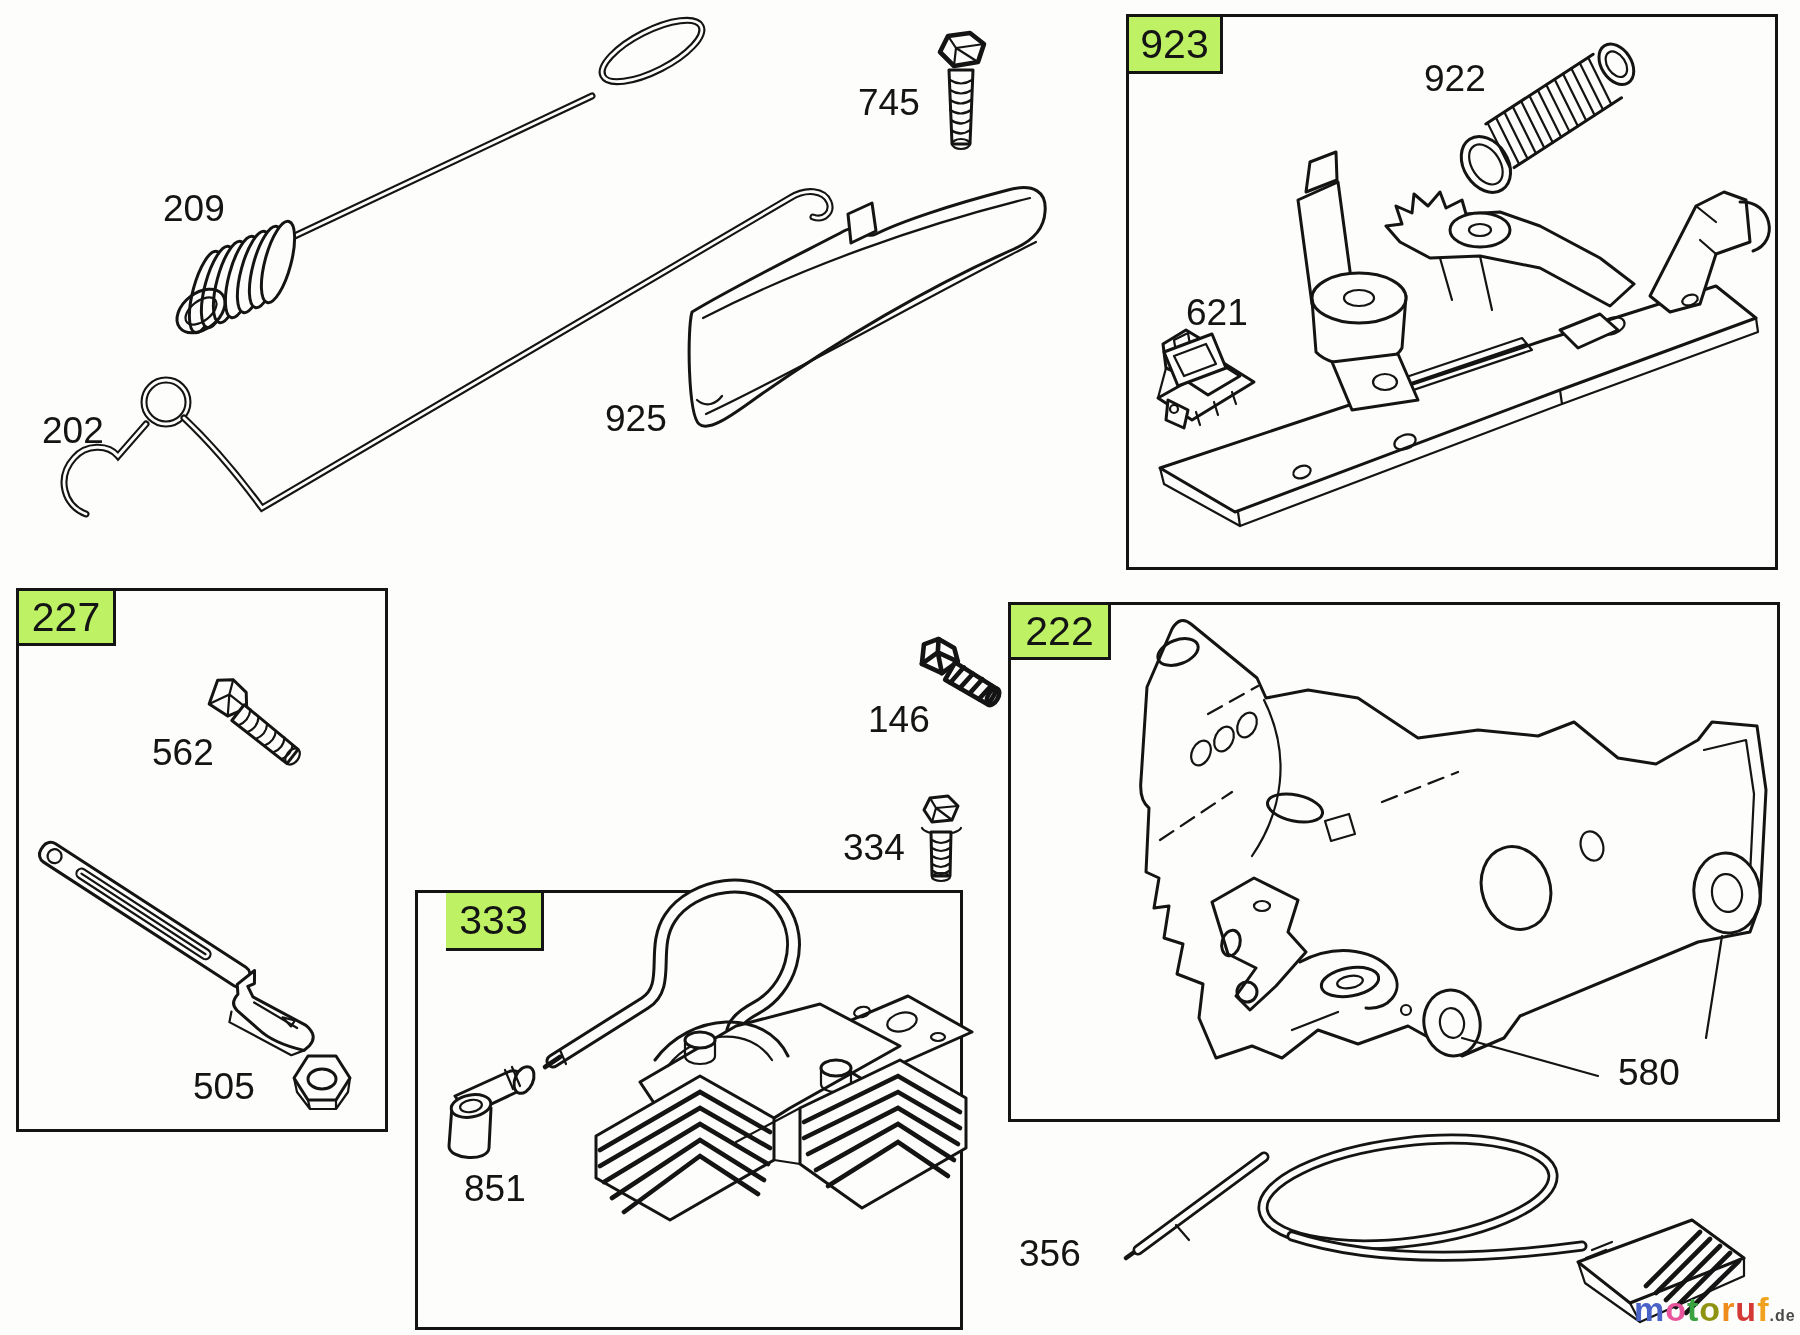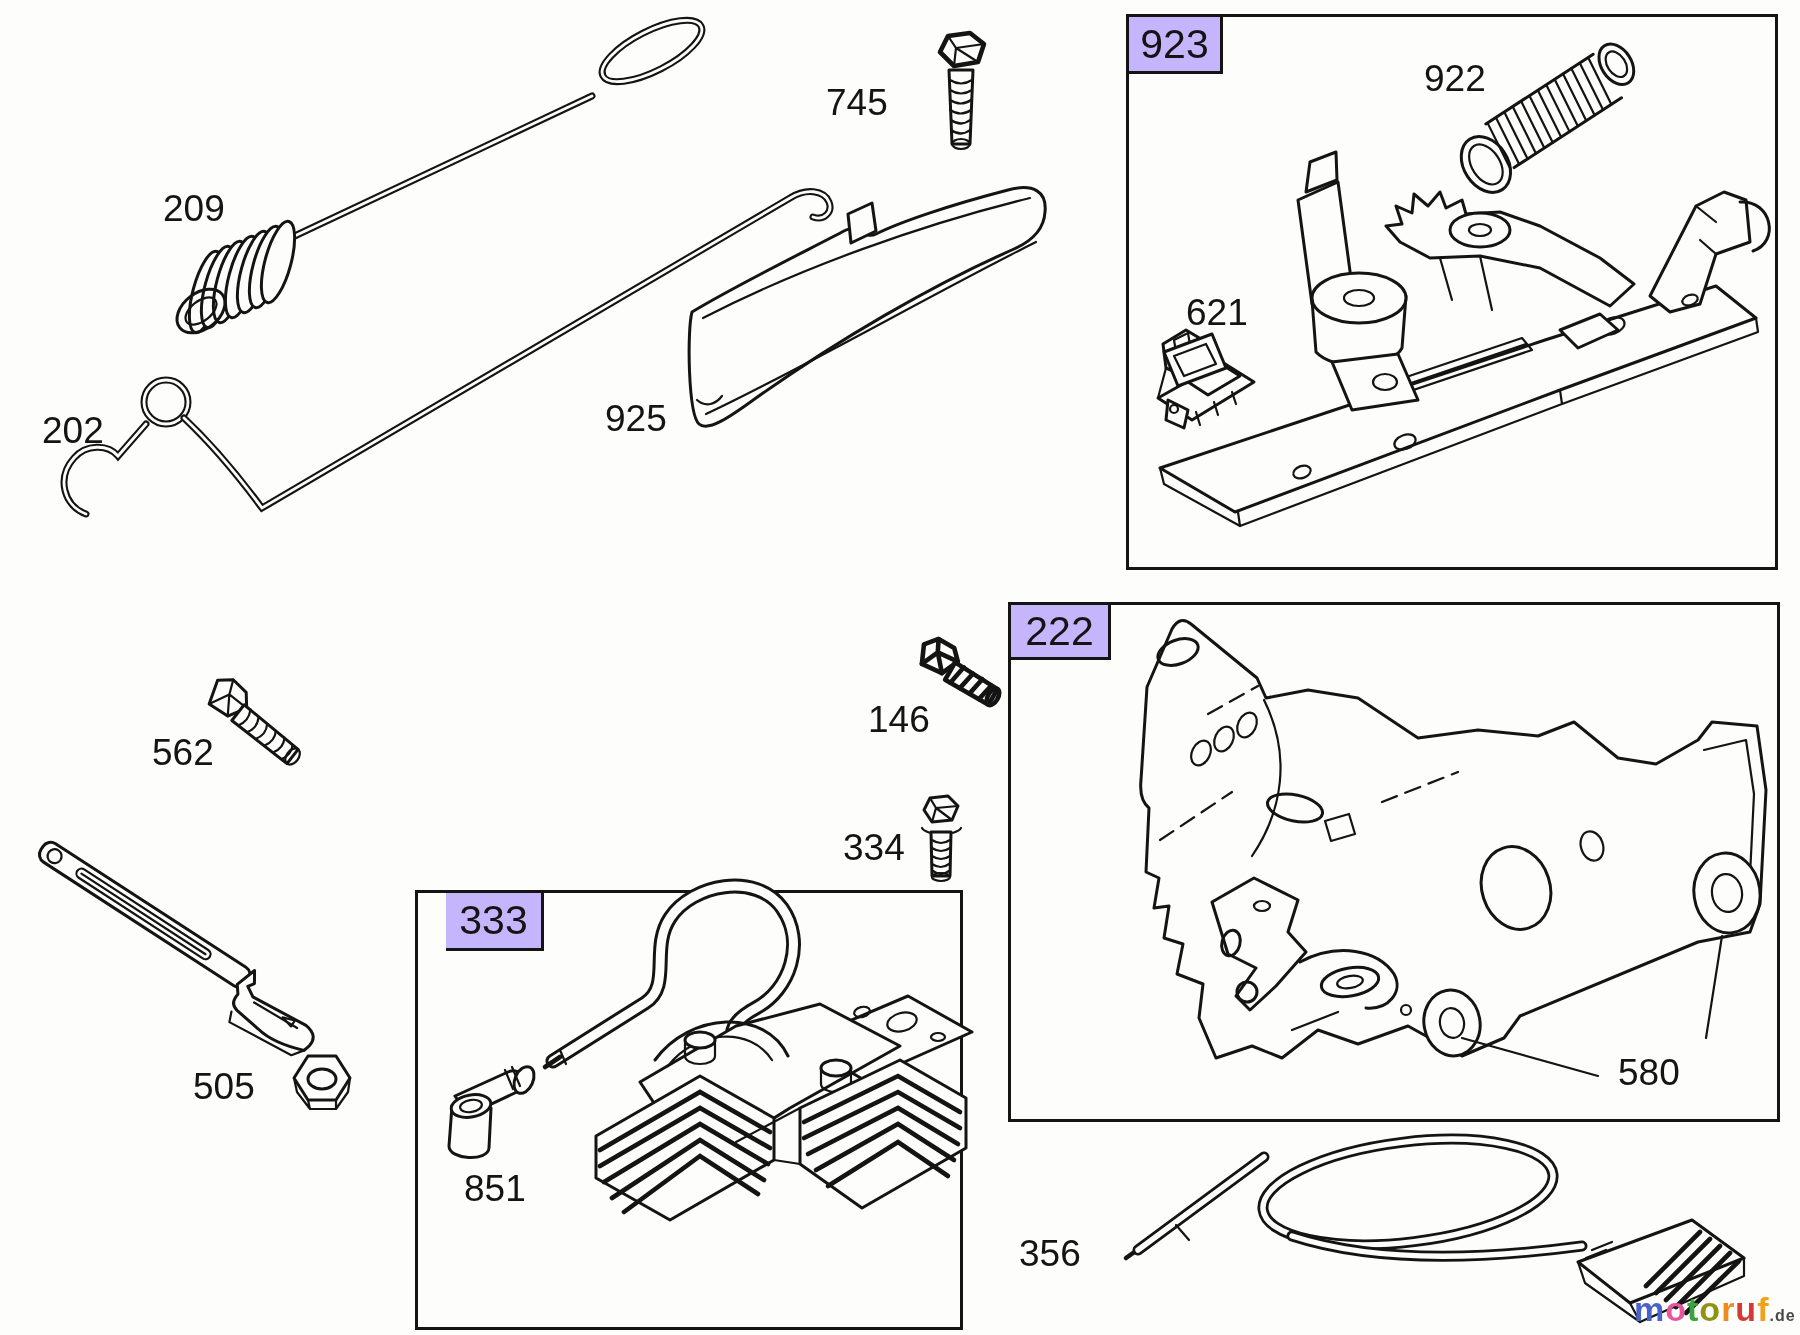--- a/index.html
+++ b/index.html
@@ -1,20 +1,20 @@
 <!DOCTYPE html>
 <html><head>
 <meta charset="utf-8">
 <style>
   html,body{margin:0;padding:0;background:#ffffff;}
   .stage{position:relative;width:1800px;height:1335px;background:#fdfdfb;overflow:hidden;
          font-family:"Liberation Sans", sans-serif;color:#141414;}
   .gbox{position:absolute;box-sizing:border-box;border:3px solid #141414;background:transparent;}
   .gbox-label{box-sizing:border-box;border-right:3px solid #141414;border-bottom:3px solid #141414;
-         display:flex;align-items:center;justify-content:center;font-size:41px;color:#141414;background:#c4b5fd;}
+         display:flex;align-items:center;justify-content:center;font-size:41px;color:#141414;background:#bef264;}
   .plabel{position:absolute;font-size:37px;line-height:1.05;color:#141414;white-space:nowrap;}
   svg.art{position:absolute;left:0;top:0;pointer-events:none;}
   .ln{fill:none;stroke:#141414;stroke-width:3;stroke-linejoin:round;stroke-linecap:round;}
   .ln2{fill:none;stroke:#141414;stroke-width:2.2;stroke-linejoin:round;stroke-linecap:round;}
   .lnW{fill:#fdfdfb;stroke:#141414;stroke-width:3;stroke-linejoin:round;}
   .lnWb{fill:#fdfdfb;stroke:#141414;stroke-width:4.6;stroke-linejoin:round;}
   .blk{fill:none;stroke:#141414;stroke-width:4.6;stroke-linecap:round;}
   .dash{stroke-dasharray:16 9;}
   .tube-o{fill:none;stroke:#141414;stroke-width:7;stroke-linecap:round;}
   .tube-i{fill:none;stroke:#fdfdfb;stroke-width:2.8;stroke-linecap:round;}
@@ -27,20 +27,25 @@
   .watermark .suffix{font-size:16px;font-weight:bold;}
 </style>
 </head>
 <body>
 
 <div class="stage">
 
   <div class="gbox" style="left:1126px;top:14px;width:652px;height:556px;">
     <div class="gbox-label" style="width:94px;height:57px;">
       <span>923</span>
+    </div>
+  </div>
+  <div class="gbox" style="left:16px;top:588px;width:372px;height:544px;">
+    <div class="gbox-label" style="width:97px;height:55px;">
+      <span>227</span>
     </div>
   </div>
   <div class="gbox" style="left:415px;top:890px;width:548px;height:440px;padding-left:28px;">
     <div class="gbox-label" style="width:98px;height:58px;">
       <span>333</span>
     </div>
   </div>
   <div class="gbox" style="left:1008px;top:602px;width:772px;height:520px;">
     <div class="gbox-label" style="width:100px;height:55px;">
       <span>222</span>
@@ -267,21 +272,21 @@
     <g>
       <path class="lnW" d="M 1578 1262 L 1692 1220 L 1744 1258 L 1630 1303 Z"></path>
       <path class="ln2" d="M 1578 1262 L 1585 1283 L 1640 1322 L 1630 1303 M 1640 1322 L 1744 1276 L 1744 1258"></path>
       <path class="blk" d="M 1700 1232 L 1646 1286 M 1710 1239 L 1656 1293 M 1720 1246 L 1666 1300 M 1730 1253 L 1676 1307 M 1739 1261 L 1686 1313"></path>
       <path class="ln2" d="M 1592 1250 L 1612 1242 M 1586 1258 L 1606 1250"></path>
     </g>
   </svg>
 
   <div class="plabel" style="left:163px;top:190px;">209</div>
   <div class="plabel" style="left:42px;top:412px;">202</div>
-  <div class="plabel" style="left:826px;top:84px;text-align:right;">745</div>
+  <div class="plabel" style="left:858px;top:84px;text-align:right;">745</div>
   <div class="plabel" style="left:605px;top:400px;">925</div>
   <div class="plabel" style="left:1424px;top:60px;">922</div>
   <div class="plabel" style="left:1186px;top:294px;">621</div>
   <div class="plabel" style="left:152px;top:734px;">562</div>
   <div class="plabel" style="left:193px;top:1068px;">505</div>
   <div class="plabel" style="left:868px;top:701px;">146</div>
   <div class="plabel" style="left:843px;top:829px;">334</div>
   <div class="plabel" style="left:464px;top:1170px;">851</div>
   <div class="plabel" style="left:1618px;top:1054px;">580</div>
   <div class="plabel" style="left:1019px;top:1191px;margin-top:44px;">356</div>

